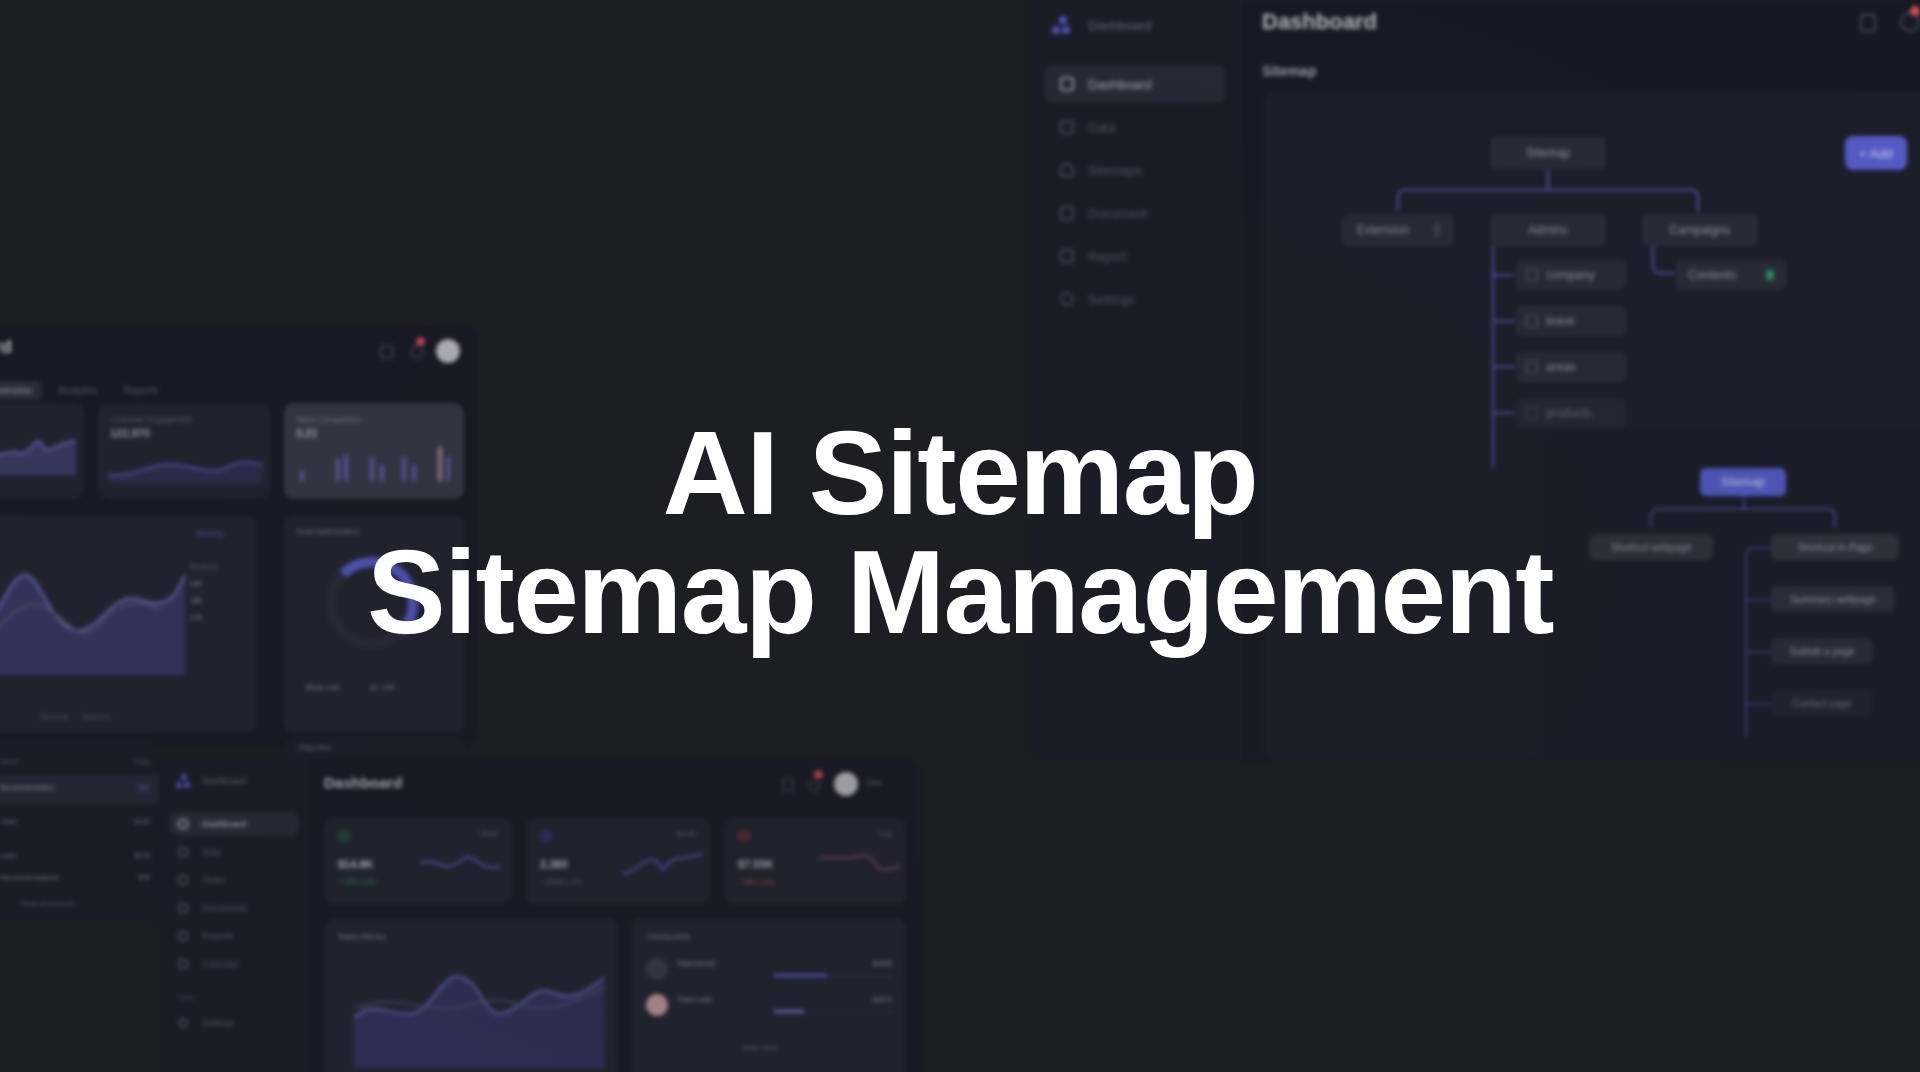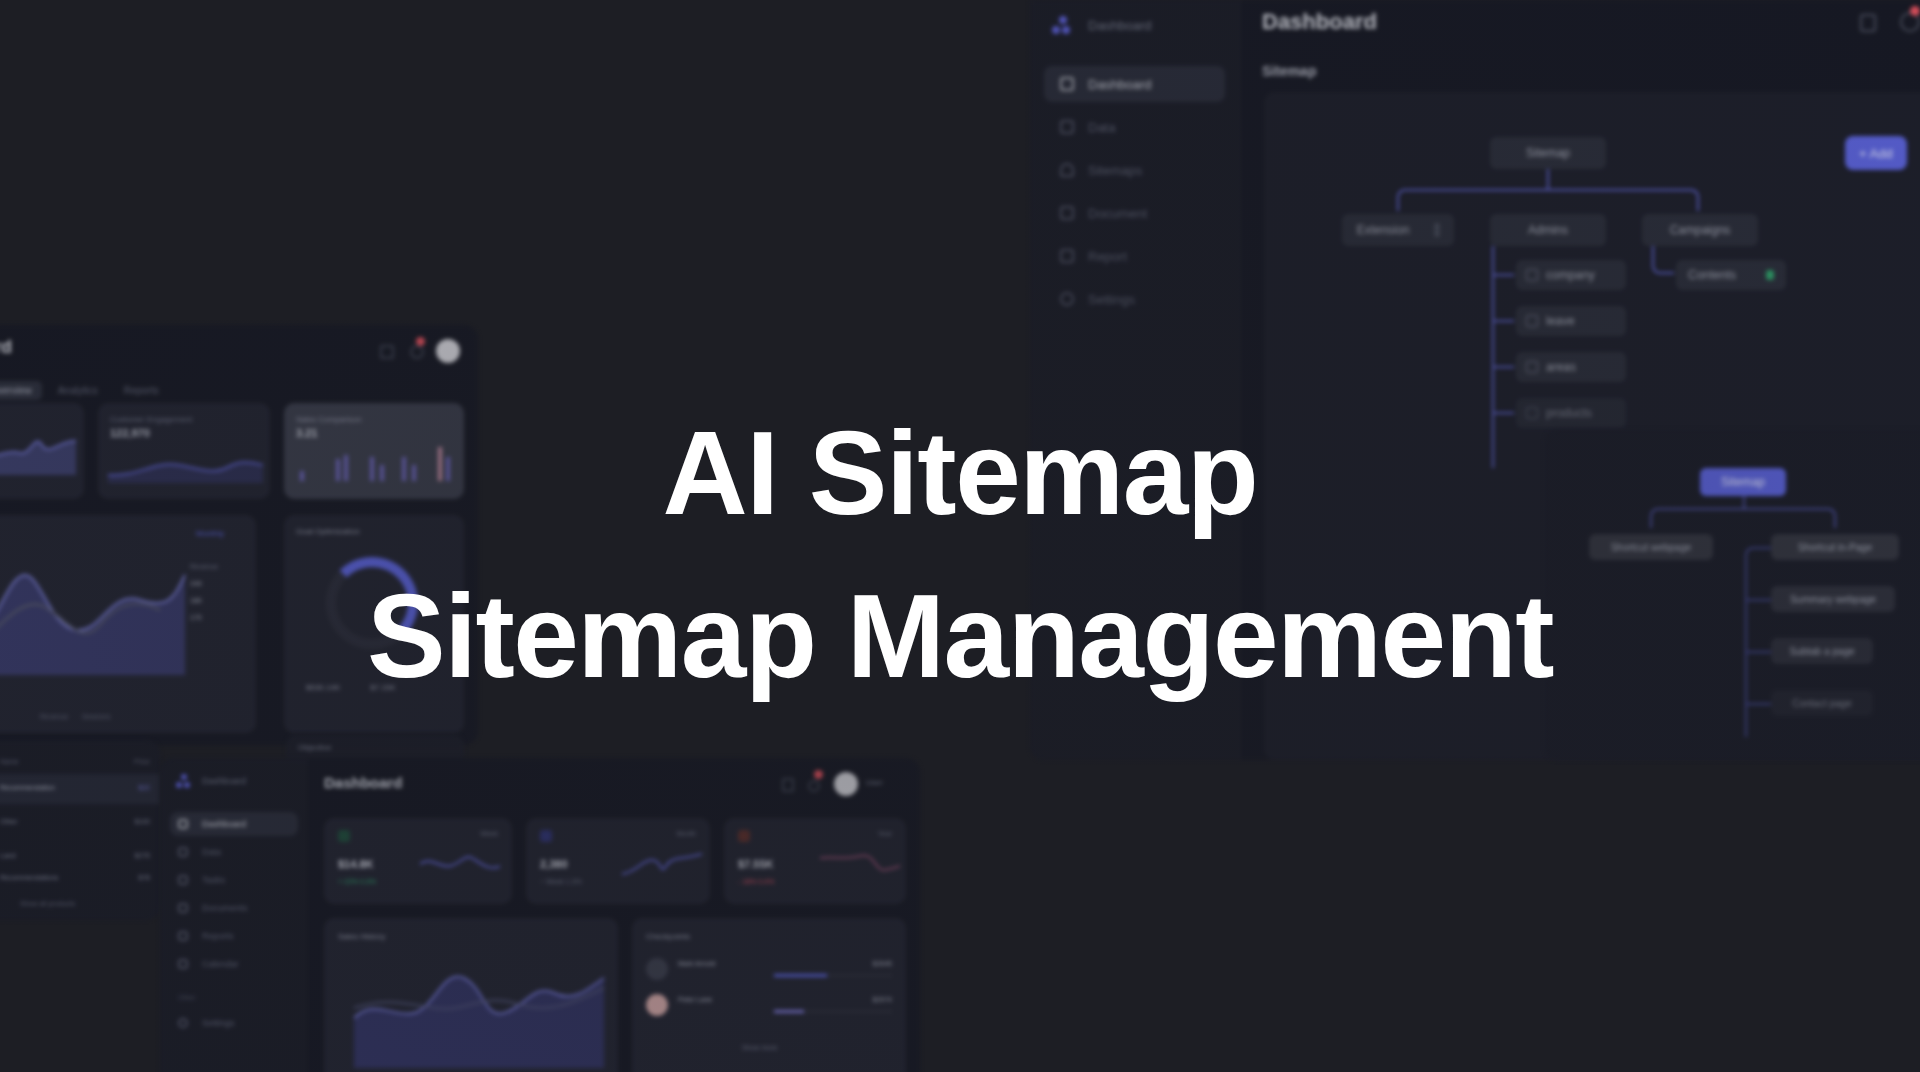--- a/index.html
+++ b/index.html
@@ -11,21 +11,21 @@
   .node{position:absolute;background:#2b2e3a;border-radius:6px;color:#a6aab8;font-size:12px;display:flex;align-items:center;justify-content:center;gap:8px}
   .node .ico{width:12px;height:12px;border:1.5px solid #6d7285;border-radius:2px}
   .line{position:absolute;border-color:#5b5fc7;border-style:solid;border-width:0}
   .sb-item{display:flex;align-items:center;gap:14px;height:36px;padding:0 16px;border-radius:8px;color:#5e6274;font-size:13px}
   .sb-item.active{background:#2a2d3a;color:#c9ccd6}
   .sb-ico{width:14px;height:14px;border:2px solid currentColor;border-radius:3px;opacity:.8}
   .logo{display:flex;gap:2px;flex-wrap:wrap;width:22px}
   .logo i{width:8px;height:8px;border-radius:50%;background:#5b5fd6;display:block}
   .headline{position:absolute;left:0;top:0;width:1920px;text-align:center;color:#fff;font-weight:700;font-size:118px;letter-spacing:-1.5px;line-height:131px;z-index:10}
   .headline .l1{position:absolute;left:0;width:1920px;top:408px}
-  .headline .l2{position:absolute;left:0;width:1920px;top:571px}
+  .headline .l2{position:absolute;left:0;width:1920px;top:527px}
   .btn-add{position:absolute;background:#5b63dc;color:#e6e8ff;border-radius:8px;font-size:13px;display:flex;align-items:center;padding:0 14px;gap:8px}
   .avatar{border-radius:50%;background:#d9d9df}
   .badge{border-radius:50%;background:#e2505d}
   .spark{position:absolute}
   .tab{font-size:10px;color:#606476;padding:4px 10px;border-radius:5px}
   .tab.active{background:#2c2f3c;color:#a8acba}
 </style>
 </head>
 <body>
 

